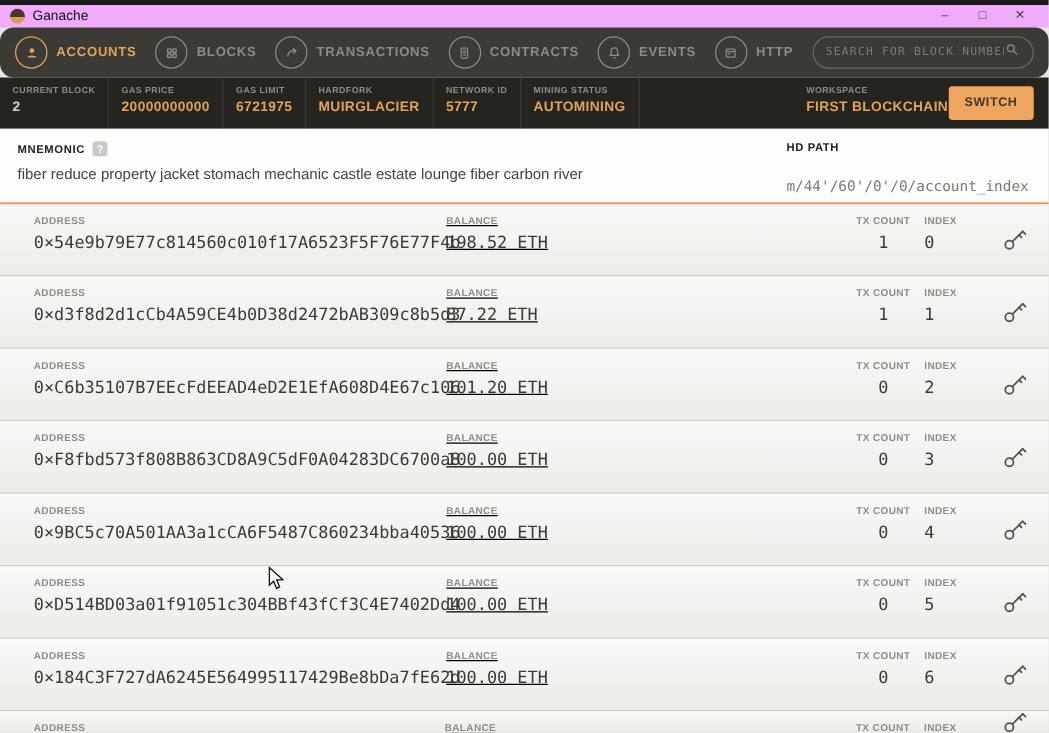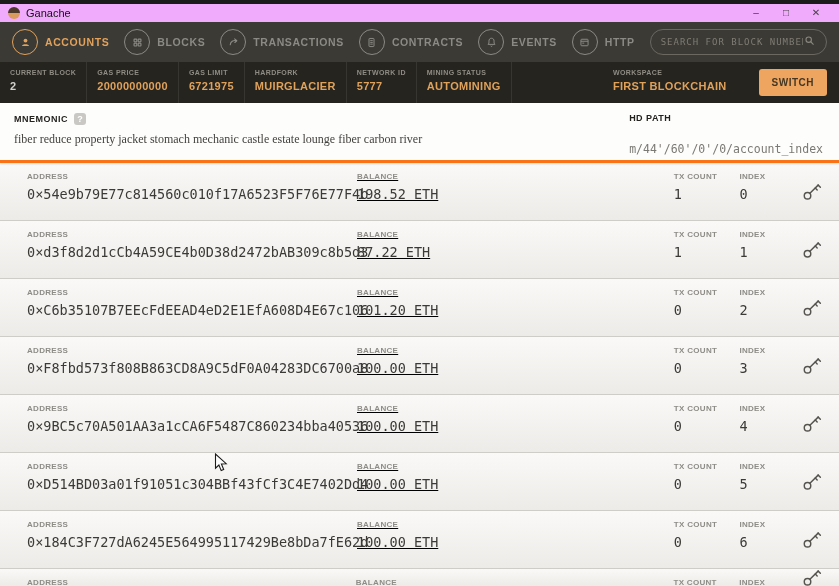--- a/index.html
+++ b/index.html
@@ -8,59 +8,59 @@
 
   
   .top-strip { height: 4px; background: #1b1b1b; }
   .titlebar { height: 18px; background: #f0abfc; display: flex; align-items: center; padding: 0 8px; }
   .app-logo { width: 12px; height: 12px; border-radius: 50%; background: linear-gradient(#4d362a 52%, #d99a5b 52%); margin-right: 6px; flex: 0 0 auto; }
   .app-title { font-size: 11px; color: #111; }
   .win-controls { margin-left: auto; display: flex; }
   .win-btn { width: 30px; text-align: center; font-size: 10px; color: #444; line-height: 18px; cursor: default; }
 
   
-  .nav { height: 40px; background: #3b3a35; display: flex; align-items: center; padding: 0 12px; gap: 15px; }
+  .nav { height: 40px; background: #3b3a35; display: flex; align-items: center; padding: 0 12px; gap: 15px; border-radius: 11px; }
   .nav-item { display: flex; align-items: center; gap: 7px; color: #8b8a84; flex: 0 0 auto; }
   .nav-item .nav-circle { width: 26px; height: 26px; border: 1.6px solid currentColor; border-radius: 50%; display: flex; align-items: center; justify-content: center; }
   .nav-label { font-size: 10.5px; font-weight: bold; letter-spacing: .6px; }
   .nav-item.active { color: #e2a25c; }
   .nav-icon-svg { width: 15px; height: 15px; display: block; }
 
   .search-pill { margin-left: auto; width: 263px; height: 26px; border: 1px solid #6a6861; border-radius: 13px; display: flex; align-items: center; padding: 0 10px; }
   .search-input { flex: 1; background: transparent; border: none; outline: none; color: #8a877e; font-family: "DejaVu Sans Mono", monospace; font-size: 9px; letter-spacing: 1px; }
   .search-input::placeholder { color: #7f7c74; }
   .search-icon-svg { width: 13px; height: 13px; flex: 0 0 auto; }
 
   
   .statusbar { height: 41px; background: #25241f; display: flex; align-items: stretch; }
   .stat { padding: 7px 10px 0 10px; border-right: 1px solid #383630; display: flex; flex-direction: column; }
   .stat-label { font-size: 7px; font-weight: bold; color: #8f8c84; letter-spacing: .4px; white-space: nowrap; }
   .stat-value { font-size: 11px; font-weight: bold; color: #e0a25b; letter-spacing: .3px; margin-top: 4px; white-space: nowrap; }
   .stat-value--light { color: #d3d1cb; }
-  .stat--workspace { margin-left: auto; border-right: none; padding-right: 32px; }
+  .stat--workspace { margin-left: auto; border-right: none; padding-right: 0; }
   .switch-btn { align-self: center; background: #eda55f; color: #453723; border: none; font-family: inherit; font-size: 10px; font-weight: bold; letter-spacing: .5px; padding: 8px 13px; border-radius: 3px; margin-right: 12px; cursor: pointer; }
 
   
-  .mnemonic-card { height: 60px; background: #fdfdfc; border-bottom: 3px solid #f97316; box-shadow: 0 1px 2px rgba(0,0,0,.12); display: flex; justify-content: space-between; padding: 10px 14px 0 14px; position: relative; z-index: 2; }
+  .mnemonic-card { height: 60px; background: #fdfdfc; border-bottom: 1px solid #f97316; box-shadow: 0 1px 2px rgba(0,0,0,.12); display: flex; justify-content: space-between; padding: 10px 14px 0 14px; position: relative; z-index: 2; }
   .mn-label-row { display: flex; align-items: center; gap: 6px; }
   .mn-label { font-size: 9px; font-weight: bold; color: #23221f; letter-spacing: .5px; }
   .help-chip { width: 12px; height: 12px; background: #c9c8c5; color: #fff; border-radius: 3px; font-size: 9px; font-weight: bold; display: flex; align-items: center; justify-content: center; cursor: pointer; }
-  .mn-phrase { margin-top: 7px; font-family: Liberation Serif, serif; font-size: 12px; color: #43423f; white-space: nowrap; }
+  .mn-phrase { margin-top: 7px; font-family: Liberation Sans, sans-serif; font-size: 12px; color: #43423f; white-space: nowrap; }
   .hdpath-block { text-align: left; padding-right: 2px; }
   .hd-label { font-size: 9px; font-weight: bold; color: #23221f; letter-spacing: .5px; }
   .hd-value { margin-top: 19px; font-family: "DejaVu Sans Mono", monospace; font-size: 11.5px; color: #7b7974; white-space: nowrap; }
 
   
   .rows-wrap { position: relative; z-index: 1; }
   .account-row { height: 58px; background: linear-gradient(#faf9f7, #edebe8); border-bottom: 1px solid #cfcdc8; display: flex; padding: 9px 15px 0 27px; }
   .account-row.partial { height: 17px; overflow: hidden; border-bottom: none; }
   .col { display: flex; flex-direction: column; }
   .col-address { width: 330px; }
   .col-balance { width: 319px; text-decoration: underline; }
-  .col-tx { width: 66px; }
+  .col-tx { width: 66px; text-align: center; }
   .col-index { width: 62px; }
   .col-key { flex: 1; display: flex; align-items: center; justify-content: flex-end; padding-bottom: 8px; }
   .row-label { font-size: 8px; font-weight: bold; color: #8e8c87; letter-spacing: .3px; }
   .row-value { margin-top: 5px; font-family: "DejaVu Sans Mono", monospace; font-size: 13.5px; color: #3b3a37; white-space: nowrap; }
   .key-btn { background: none; border: none; cursor: pointer; padding: 0; }
   .key-icon-svg { width: 23px; height: 23px; display: block; }
 
   
   .cursor { position: absolute; left: 214px; top: 453px; z-index: 50; pointer-events: none; }
 </style>

